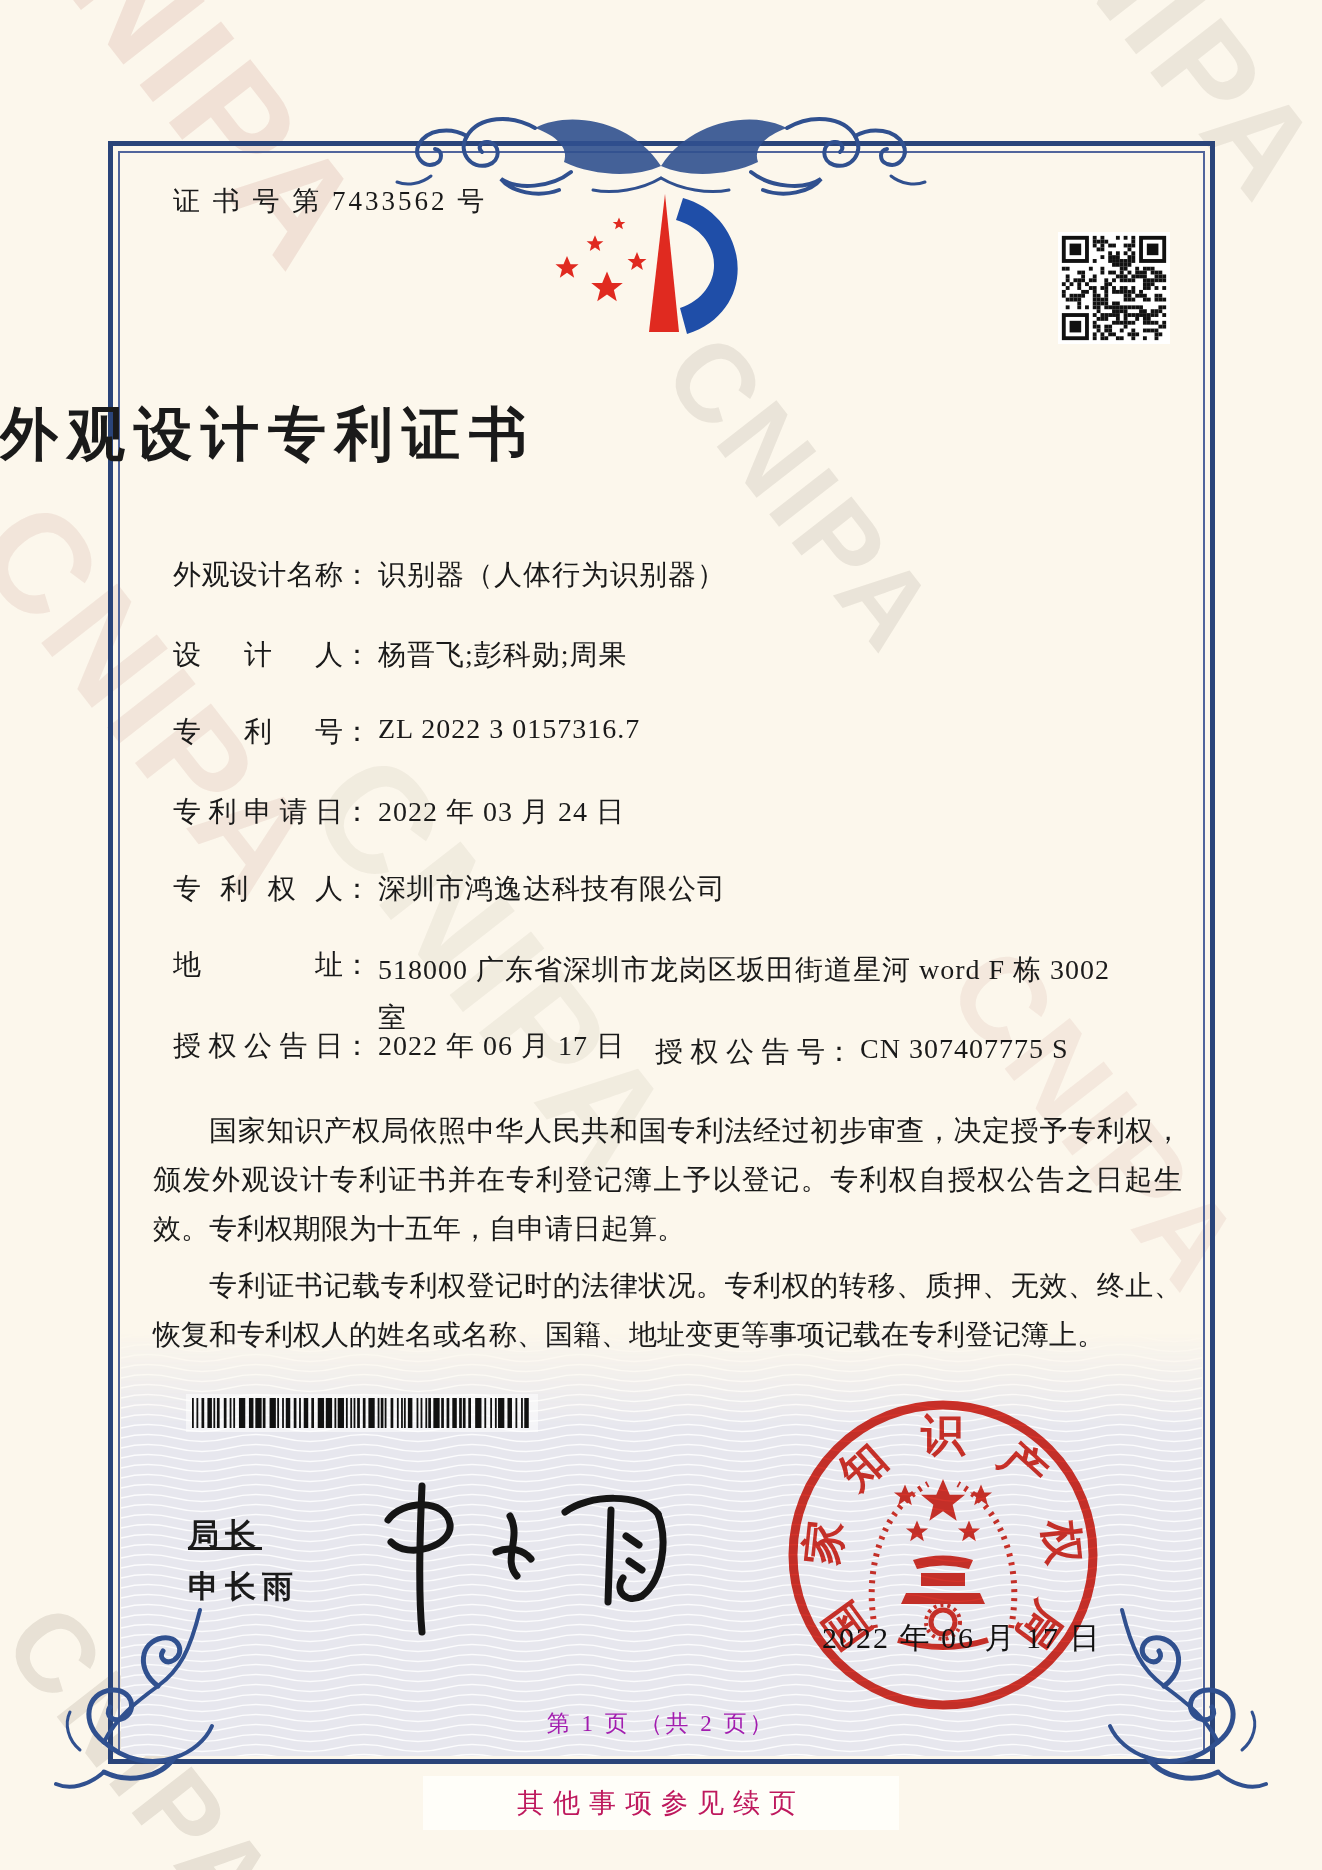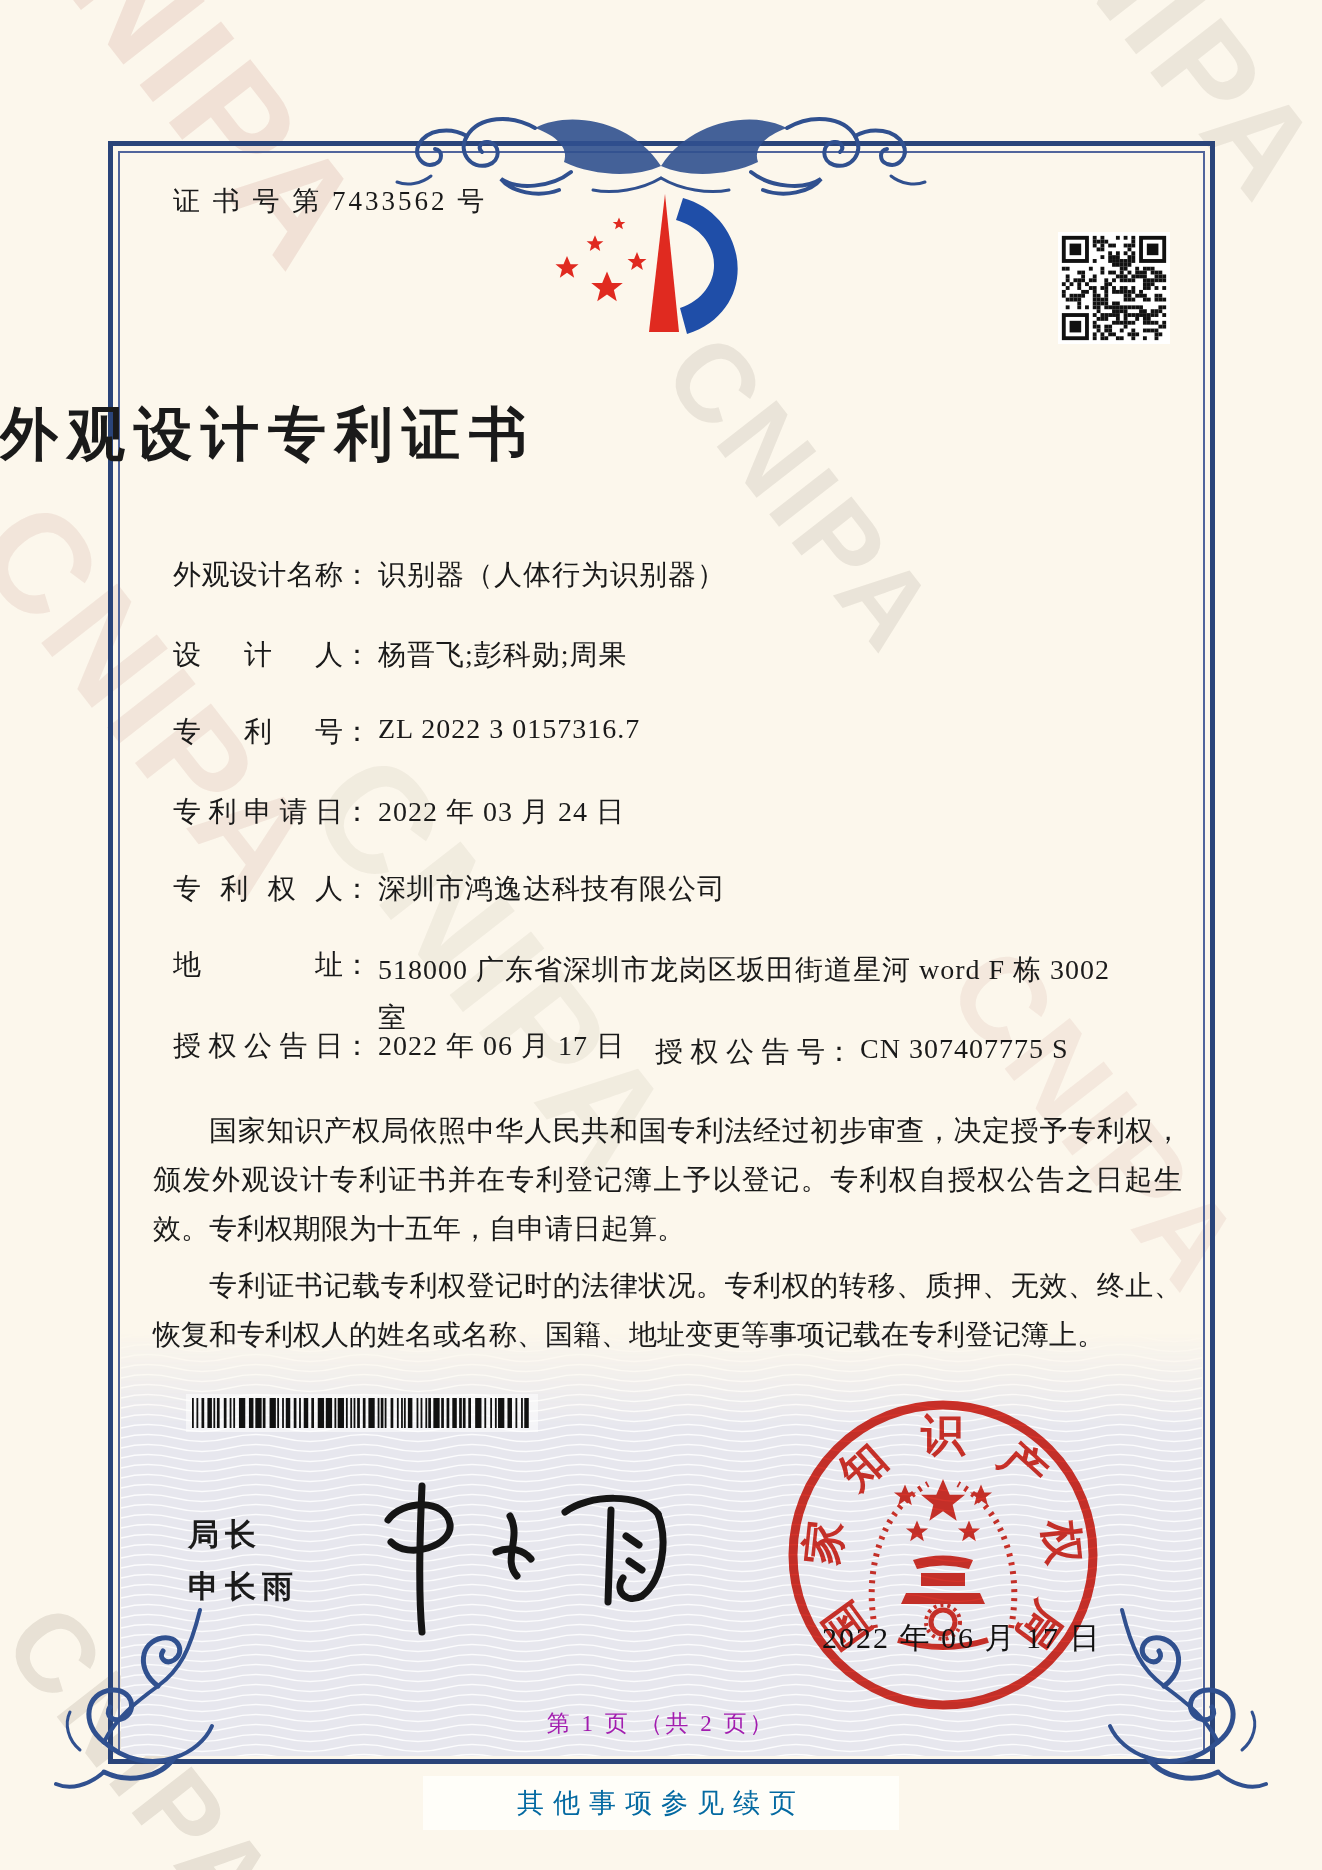--- a/index.html
+++ b/index.html
@@ -33,32 +33,32 @@
   
   .body-text{position:absolute;left:145px;width:1045px;top:1098px;font-size:28px;
       line-height:49px;z-index:3;text-align:justify;}
   .body-text p{margin:8px;text-indent:2em;}
   
   .waves{position:absolute;left:121px;top:1332px;width:1081px;height:424px;z-index:1;
       -webkit-mask-image:linear-gradient(to bottom,transparent 0,#000 95px);
       mask-image:linear-gradient(to bottom,transparent 0,#000 95px);}
   .barcode{position:absolute;left:186px;top:1394px;z-index:3;background:rgba(255,255,255,.55);padding:4px 6px;}
   .director-title{position:absolute;left:188px;top:1514px;font-size:31px;letter-spacing:6px;
-      font-family:"Liberation Sans","DejaVu Sans",sans-serif;font-weight:600;z-index:3;}
+      font-family:"Liberation Sans","DejaVu Sans",sans-serif;font-weight:600;z-index:3;text-decoration:underline;}
   .director-name{position:absolute;left:188px;top:1566px;font-size:31px;letter-spacing:6px;
       font-family:"Liberation Sans","DejaVu Sans",sans-serif;font-weight:600;z-index:3;}
   .signature{position:absolute;left:360px;top:1480px;z-index:4;}
   .seal{position:absolute;left:778px;top:1390px;z-index:3;mix-blend-mode:multiply;opacity:.95;}
   .seal-date{position:absolute;left:822px;top:1618px;font-size:30px;letter-spacing:2px;
       color:#111;z-index:5;white-space:nowrap;}
   .page-info{position:absolute;left:0;width:100%;top:1708px;text-align:center;
       font-size:23px;letter-spacing:3px;z-index:3;color:#a21caf;}
   .cont-strip{position:absolute;left:423px;top:1776px;width:476px;height:54px;background:#fffef9;
       z-index:3;display:flex;align-items:center;justify-content:center;}
-  .cont-note{font-size:27px;letter-spacing:9px;color:#0369a1;}
+  .cont-note{font-size:27px;letter-spacing:9px;color:#be185d;}
 </style>
 </head>
 <body>
 
 <svg width="0" height="0" style="position:absolute">
   <defs>
     <path id="st" d="M0,-11 L3.2,-3.4 L10.5,-3.4 L4.6,1.3 L6.5,8.9 L0,4.4 L-6.5,8.9 L-4.6,1.3 L-10.5,-3.4 L-3.2,-3.4 Z"></path>
   </defs>
 </svg>
 

